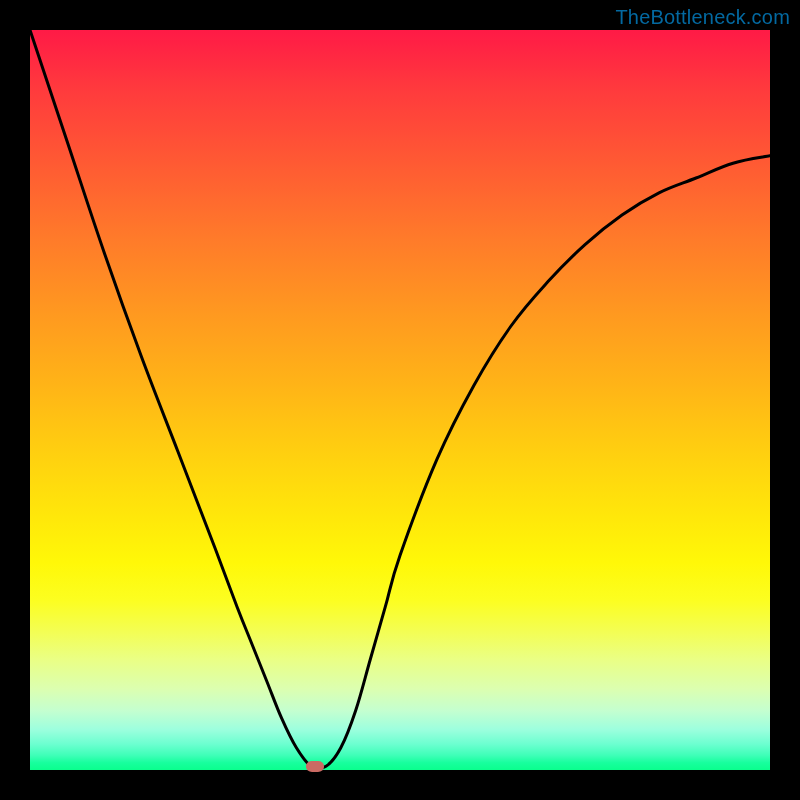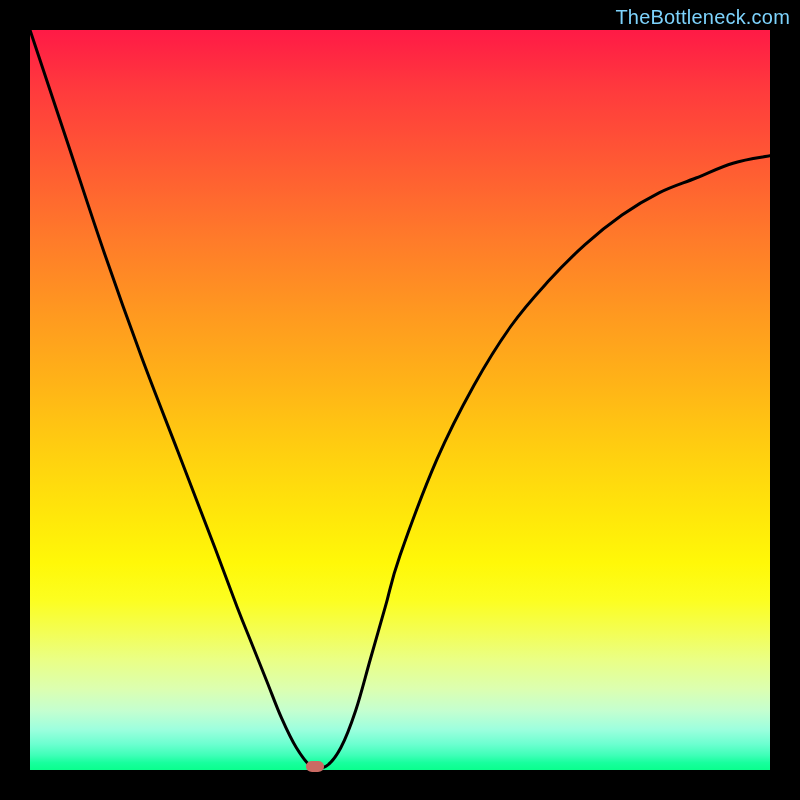--- a/index.html
+++ b/index.html
@@ -42,21 +42,21 @@
       #6cffd0 96.5%,
       #3fffb8 98%,
       #18ff9e 99%,
       #0aff8d 100%
     );
   }
   .watermark {
     position: absolute;
     top: 6px;
     right: 10px;
-    color: #7dd3fc;
+    color: #0369a1;
     font-size: 20px;
     font-weight: 500;
     letter-spacing: 0.2px;
   }
   .marker {
     position: absolute;
     width: 18px;
     height: 11px;
     border-radius: 6px / 5px;
     background: #cb6a63;

